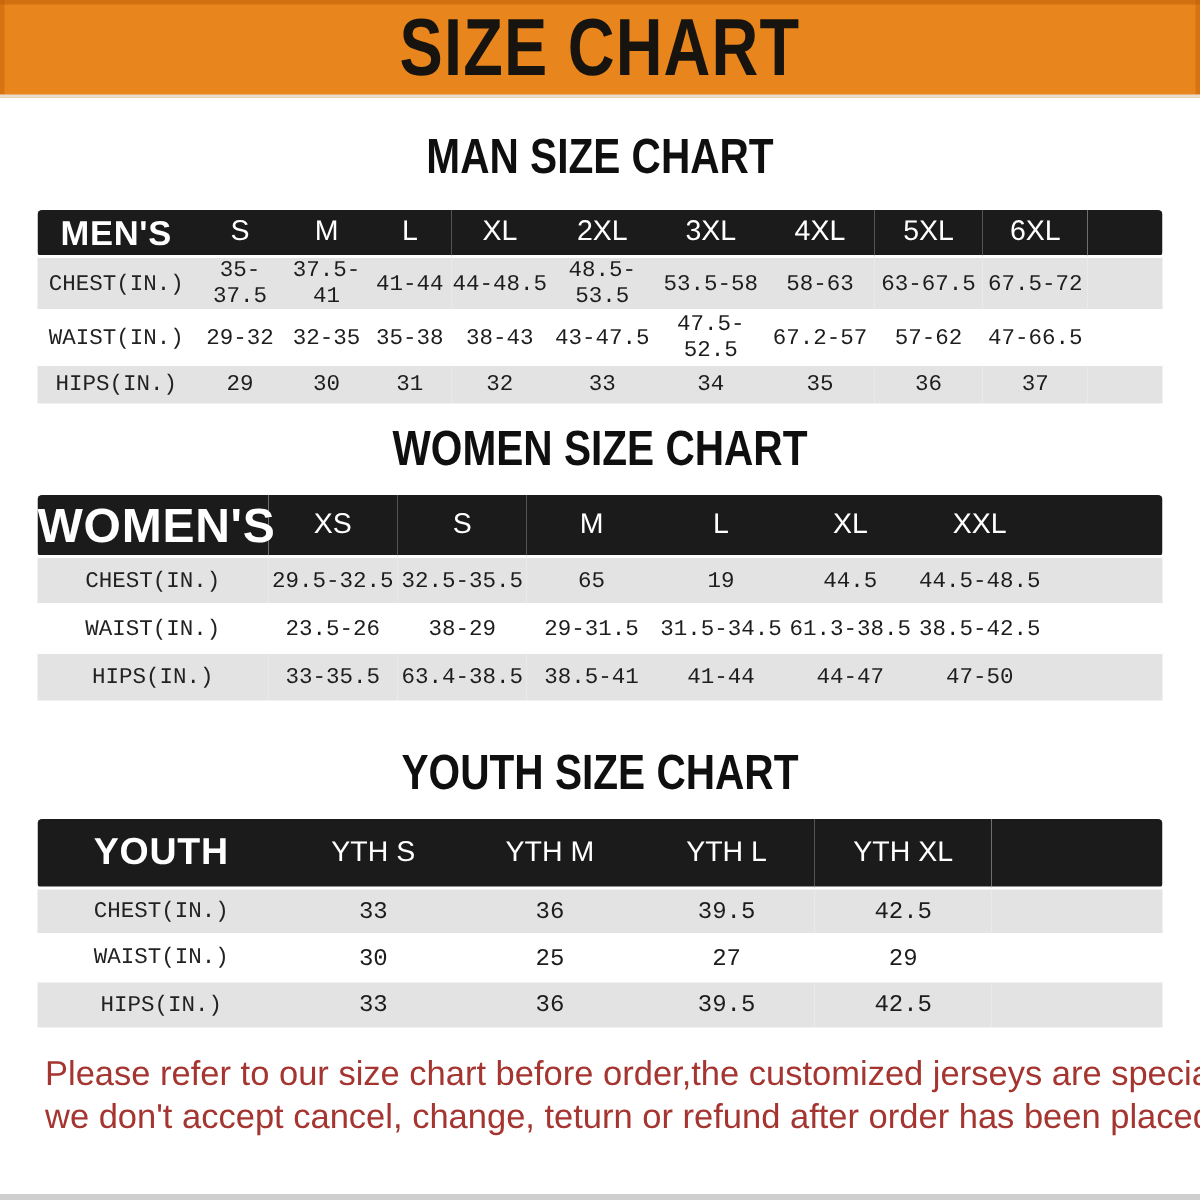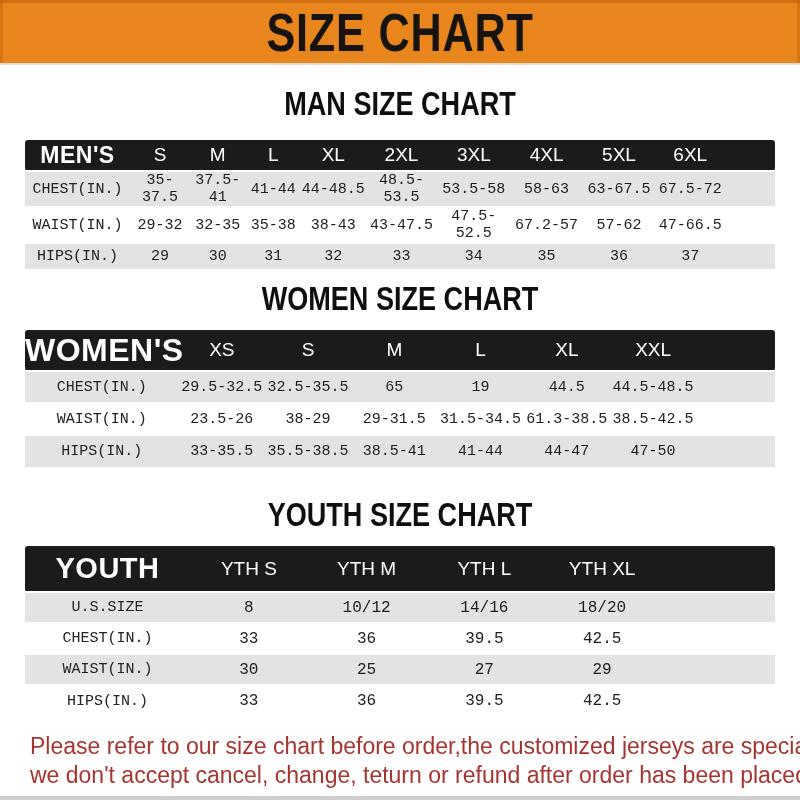--- a/index.html
+++ b/index.html
@@ -65,21 +65,21 @@
     text-align: center; padding: 0;
     font-size: 15px; color: #1d1d1d;
   }
   .size-table tbody td.row-label { font-size: 15px; color: #222; }
 
   
   .s0 thead tr { height: 31px; }  .s0 tbody tr { height: 26px; }
   .s1 thead tr { height: 41px; }  .s1 tbody tr { height: 32px; }
   .s1 thead th.tbl-label { font-size: 32px; }
   .s2 thead tr { height: 46px; }  .s2 tbody tr { height: 31px; }
-  .s2 thead th.tbl-label { font-size: 29px; }
+  .s2 thead th.tbl-label { font-size: 25px; }
   .s2 tbody td { font-size: 16px; }
 
   
   .note {
     margin: 16px 0 0 30px;
     color: var(--note-color, #A53530);
     font-size: 23px;
     line-height: 29px;
   }
   .note p { margin: 0; white-space: nowrap; }
@@ -210,21 +210,21 @@
           <td>38-29</td>
           <td>29-31.5</td>
           <td>31.5-34.5</td>
           <td>61.3-38.5</td>
           <td>38.5-42.5</td>
           <td></td>
         </tr>
         <tr>
           <td class="row-label">HIPS(IN.)</td>
           <td>33-35.5</td>
-          <td>35.5-38.5</td>
+          <td>63.4-38.5</td>
           <td>38.5-41</td>
           <td>41-44</td>
           <td>44-47</td>
           <td>47-50</td>
           <td></td>
         </tr>
       </tbody>
     </table>
     <div class="section-heading">YOUTH SIZE CHART</div>
     <table class="size-table s2">
@@ -241,28 +241,20 @@
           <th class="tbl-label">YOUTH</th>
           <th class="size-col">YTH S</th>
           <th class="size-col">YTH M</th>
           <th class="size-col">YTH L</th>
           <th class="size-col">YTH XL</th>
           <th></th>
         </tr>
       </thead>
       <tbody>
         <tr>
-          <td class="row-label">U.S.SIZE</td>
-          <td>8</td>
-          <td>10/12</td>
-          <td>14/16</td>
-          <td>18/20</td>
-          <td></td>
-        </tr>
-        <tr>
           <td class="row-label">CHEST(IN.)</td>
           <td>33</td>
           <td>36</td>
           <td>39.5</td>
           <td>42.5</td>
           <td></td>
         </tr>
         <tr>
           <td class="row-label">WAIST(IN.)</td>
           <td>30</td>

